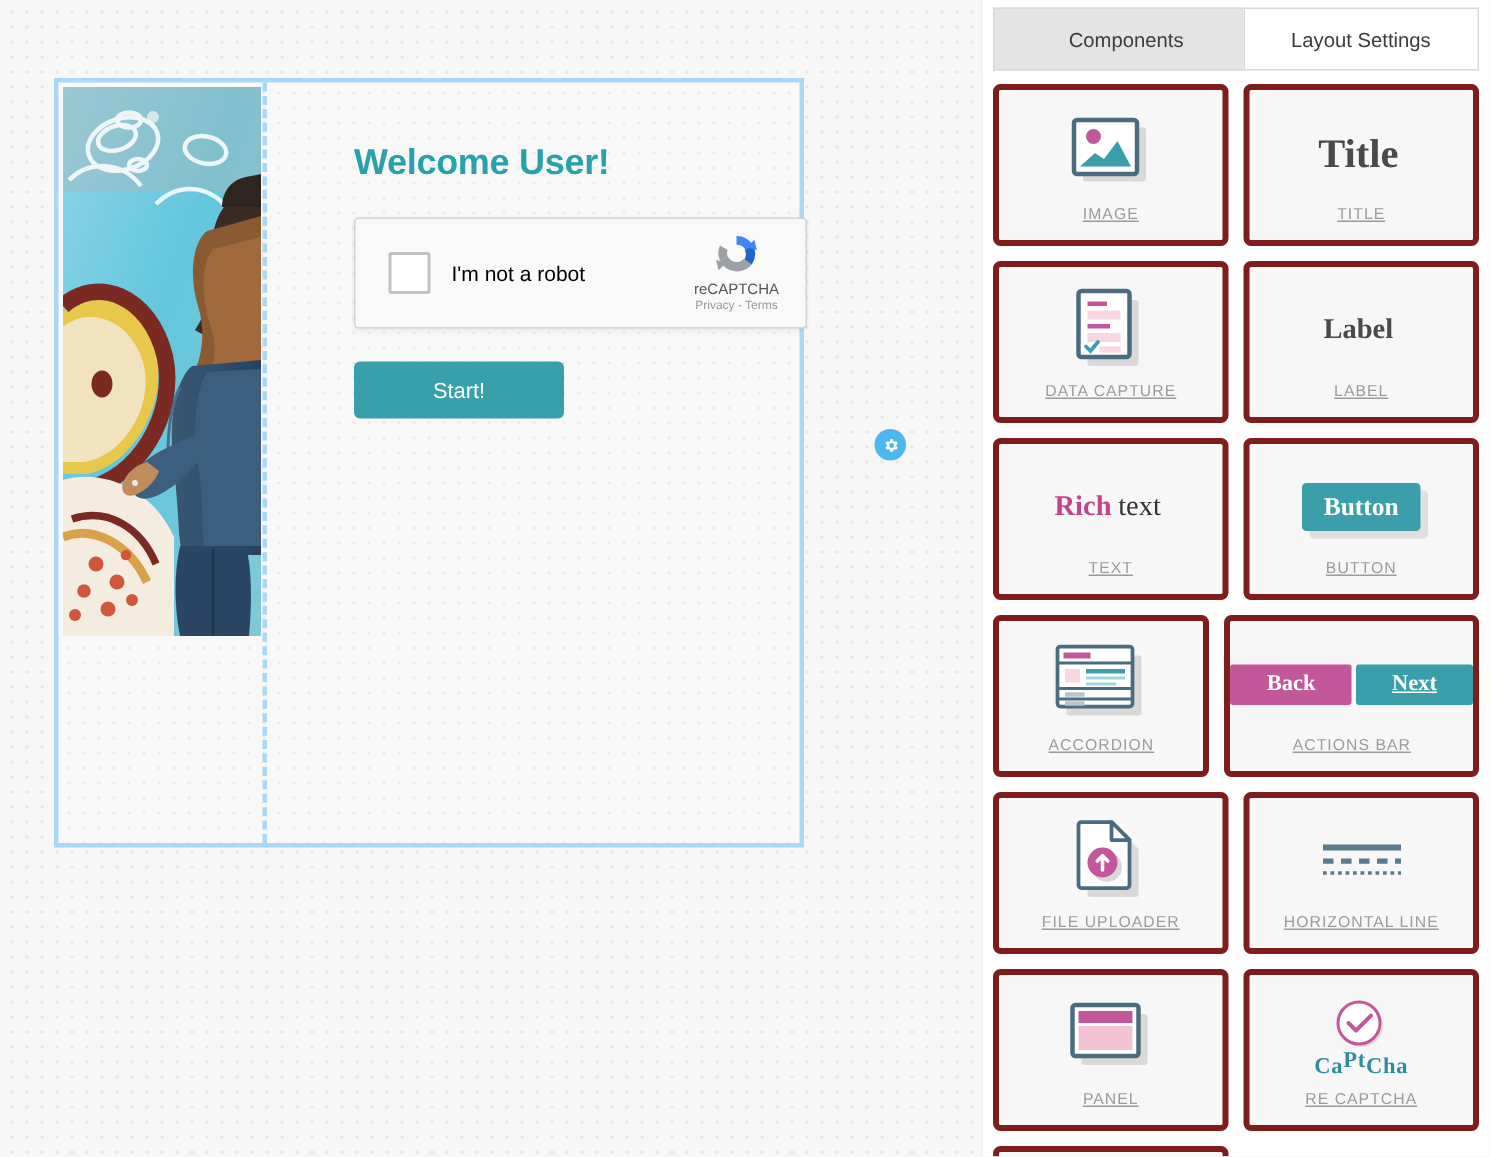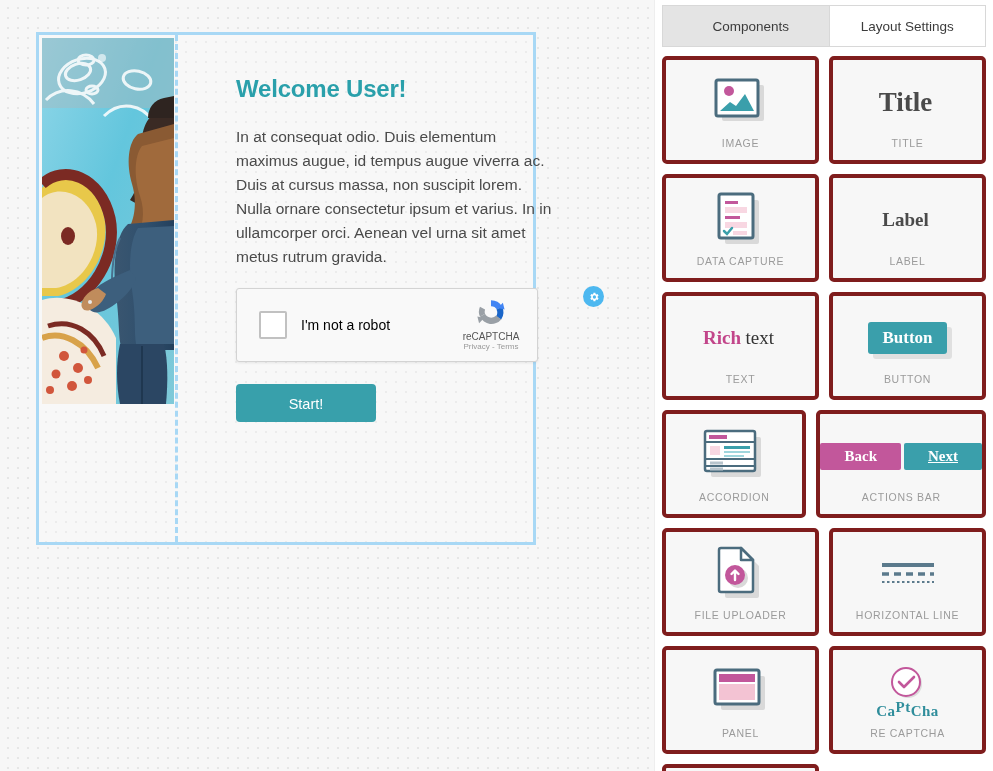--- a/index.html
+++ b/index.html
@@ -18,21 +18,21 @@
     width: 654px;
     height: 771px;
     background-color: #f7f7f7;
     background-image: radial-gradient(#e6e6e6 1.1px, transparent 1.2px);
     background-size: 10px 10px;
     background-position: 3px 3px;
   }
 
   #form-canvas {
     position: absolute;
-    left: 36px; top: 32px;
+    left: 36px; top: 52px;
     width: 500px; height: 513px;
     border: 3px solid #a8d8f5;
     background-color: #f8f8f8;
     background-image: radial-gradient(#ececec 1.1px, transparent 1.2px);
     background-size: 10px 10px;
     background-position: 2px 2px;
   }
 
   #column-divider {
     position: absolute;
@@ -189,20 +189,21 @@
     display: flex;
     align-items: center;
     justify-content: center;
   }
   .comp-label {
     font-size: 10.5px;
     color: #9b9b9b;
     letter-spacing: 0.7px;
     margin-top: 4px;
     text-align: left;
+    text-decoration: underline;
   }
 
   
   .serif-preview { font-family: "Liberation Serif", serif; font-weight: bold; color: #4a4a4a; }
   .caret { display: inline-block; width: 2px; background: #c2458a; vertical-align: middle; margin-left: 2px; }
   .pv-title { font-size: 27px; }
   .pv-label { font-size: 19px; }
   .pv-text { font-size: 19px; }
   .pv-rich { color: #c2458a; }
   .pv-plain { color: #333; font-weight: normal; font-family: "Liberation Serif", serif; }
@@ -305,22 +306,20 @@
           <path d="M56 250 C48 252 42 258 40 264 C38 270 42 274 48 272 C56 269 62 262 64 256 Z" fill="#c08c5c"></path>
           <circle cx="48" cy="264" r="2" fill="#e8e8e8"></circle>
 
           <path d="M78 306 C74 324 74 346 78 366 L124 366 C126 344 126 322 122 306 Z" fill="#2b4663"></path>
           <path d="M100 308 L100 366" stroke="#1f3750" stroke-width="2"></path>
         </svg>
       </div>
 
       <div id="content-col">
         <h1 id="welcome-title">Welcome User!</h1>
-        <p id="welcome-body">In at consequat odio. Duis elementum maximus augue, id tempus augue viverra ac. Duis at cursus massa, non suscipit lorem.
-Nulla ornare consectetur ipsum et varius. In in ullamcorper orci. Aenean vel urna sit amet metus rutrum gravida.</p>
 
         <div id="recaptcha-widget">
           <div id="recaptcha-checkbox"></div>
           <div id="recaptcha-label">I'm not a robot</div>
           <div id="recaptcha-brand">
             <svg id="recaptcha-logo" viewBox="0 0 40 40">
               <path d="M20 5 a15 15 0 0 1 13 7.5 l-6 3.5 a8 8 0 0 0 -7 -4 Z" fill="#4285f4"></path>
               <path d="M33 12.5 a15 15 0 0 1 -1 15 l-6 -3.5 a8 8 0 0 0 0.5 -8 Z" fill="#1b66c9"></path>
               <path d="M32 27.5 a15 15 0 0 1 -25 -3 l6 -3.5 a8 8 0 0 0 13 2 Z" fill="#9aa0a6"></path>
               <path d="M7 24.5 a15 15 0 0 1 0 -12 l6 3.5 a8 8 0 0 0 0 5 Z" fill="#9aa0a6"></path>

